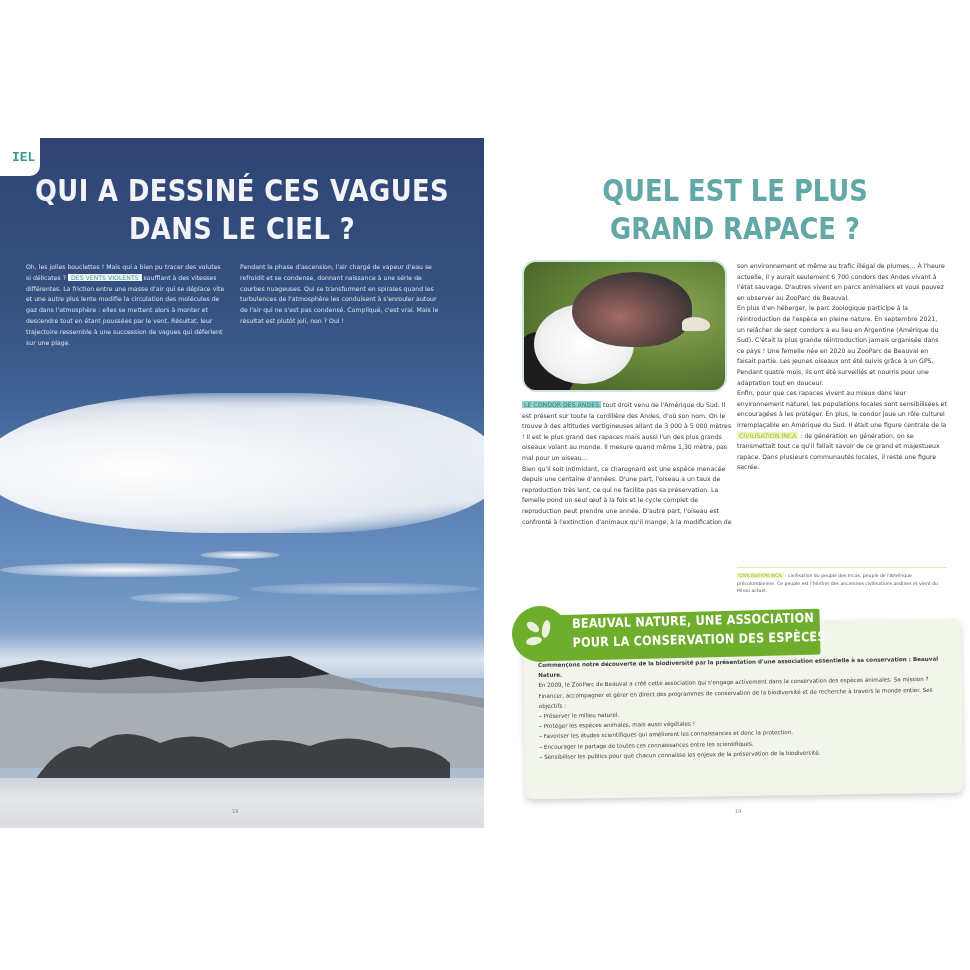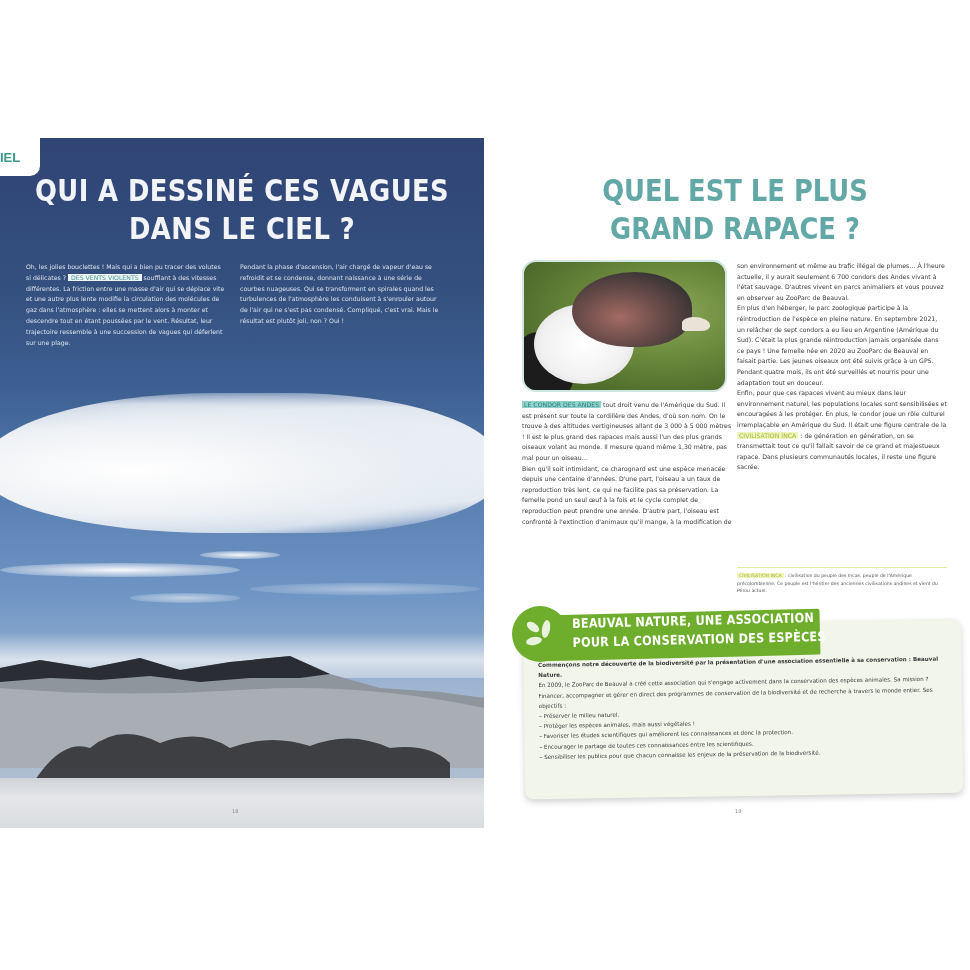--- a/index.html
+++ b/index.html
@@ -32,22 +32,22 @@
   .snow-ground {
     position: absolute; left: 0; top: 640px; width: 484px; height: 50px;
     background: linear-gradient(180deg, #cfd3d8 0%, #e4e6e9 40%, #dadde0 100%);
   }
   .trees {
     position: absolute; left: 30px; top: 580px; width: 420px; height: 80px;
   }
   .section-tab {
     position: absolute; left: 0; top: 138px; width: 40px; height: 38px;
     background: #ffffff; border-radius: 0 0 10px 0;
-    color: #3a9a8f; font-family: Liberation Sans, sans-serif; font-weight: bold; font-size: 13px;
-    display: flex; align-items: center; padding-left: 0;
+    color: #3a9a8f; font-family: Liberation Mono, monospace; font-weight: bold; font-size: 13px;
+    display: flex; align-items: center; padding-left: 12px;
   }
   .left-title {
     position: absolute; left: 0; top: 172px; width: 484px; text-align: center;
     color: #f2f4f7; font-family: "DejaVu Sans", sans-serif; font-weight: bold;
     font-size: 30px; line-height: 38px; letter-spacing: 0.5px;
     transform: scaleX(0.86); transform-origin: center;
   }
   .left-col {
     position: absolute; top: 262px; width: 200px;
     color: #d9e0ea; font-size: 6.2px; line-height: 10.8px;

